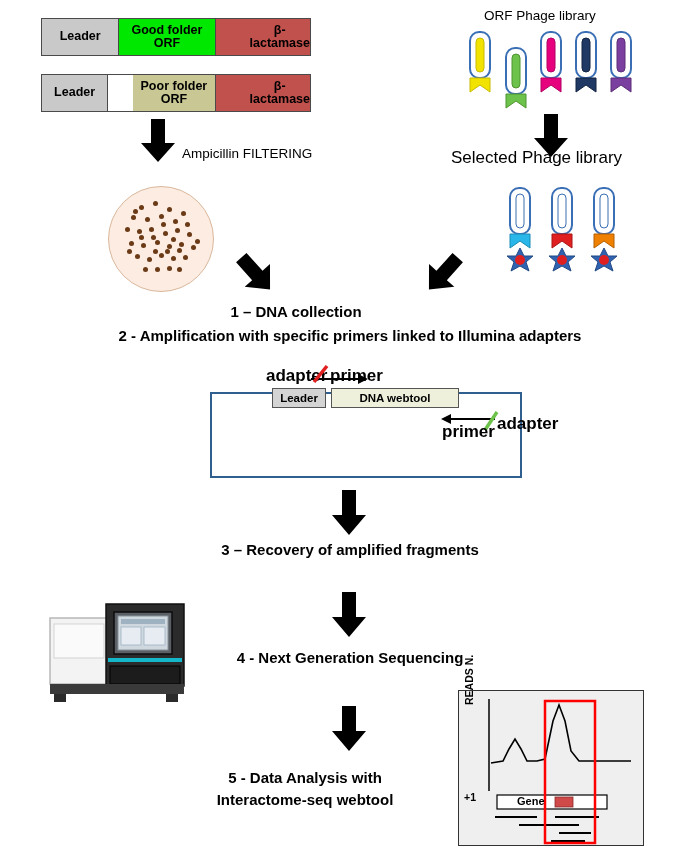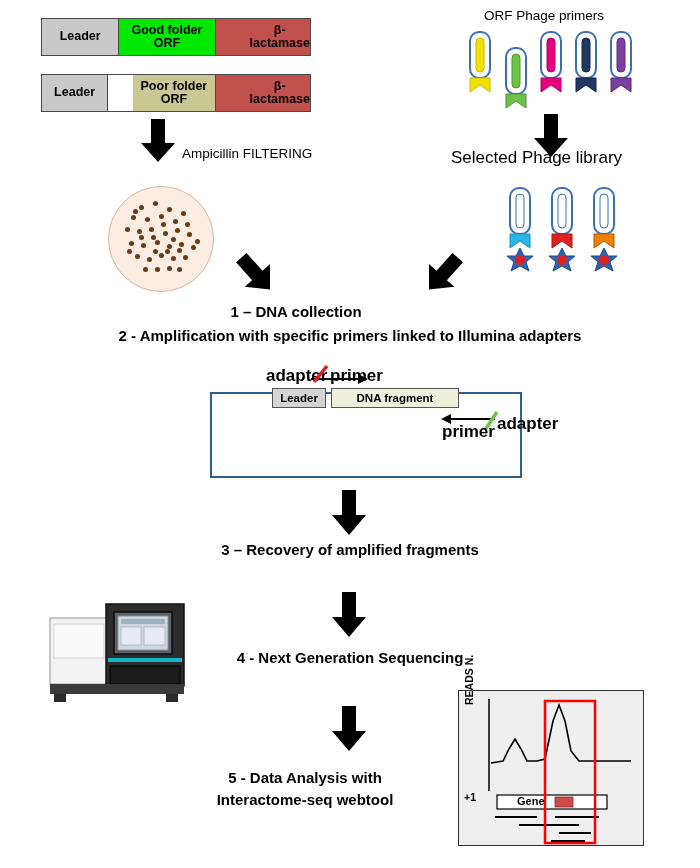--- a/index.html
+++ b/index.html
@@ -171,21 +171,21 @@
   <div class="colony" style="left:62px; top:50px;"></div>
   <div class="colony" style="left:18px; top:62px;"></div>
   <div class="colony" style="left:76px; top:35px;"></div>
   <div class="colony" style="left:86px; top:52px;"></div>
   <div class="colony" style="left:30px; top:48px;"></div>
   <div class="colony" style="left:42px; top:48px;"></div>
   <div class="colony" style="left:56px; top:62px;"></div>
   <div class="colony" style="left:68px; top:61px;"></div>
 </div>
 
-<div class="lbl lbl-bold" style="left:484px; top:8px; font-size:13.5px; font-weight:normal;">ORF  Phage  primers</div>
+<div class="lbl lbl-bold" style="left:484px; top:8px; font-size:13.5px; font-weight:normal;">ORF  Phage  library</div>
 
 <svg class="phage" style="left:464px; top:30px;" width="32" height="74" viewBox="0 0 32 74">
   <rect x="6" y="2" width="20" height="46" rx="9" fill="#fff" stroke="#3b6fb5" stroke-width="2"></rect>
   <rect x="12" y="8" width="8" height="34" rx="4" fill="#f2e200" stroke="#c9bb00" stroke-width="1"></rect>
   <path d="M6 48 L26 48 L26 62 L16 55 L6 62 Z" fill="#f2e200" stroke="#c9bb00" stroke-width="1"></path>
 </svg>
 
 <svg class="phage" style="left:500px; top:46px;" width="32" height="74" viewBox="0 0 32 74">
   <rect x="6" y="2" width="20" height="46" rx="9" fill="#fff" stroke="#3b6fb5" stroke-width="2"></rect>
   <rect x="12" y="8" width="8" height="34" rx="4" fill="#6cc24a" stroke="#4f9433" stroke-width="1"></rect>
@@ -257,21 +257,21 @@
 
 <svg class="abs" style="left:310px; top:364px;" width="60" height="24" viewBox="0 0 60 24">
   <line x1="1" y1="15" x2="48" y2="15" stroke="#000" stroke-width="2.2"></line>
   <polygon points="48,10 58,15 48,20" fill="#000"></polygon>
   <line x1="4" y1="18" x2="17" y2="2" stroke="#e02020" stroke-width="3.5"></line>
 </svg>
 
 <div class="frag-box" style="left:210px; top:392px; width:312px; height:86px;"></div>
 
 <div class="box-leader" style="left:272px; top:388px; width:54px; height:20px;">Leader</div>
-<div class="box-frag" style="left:331px; top:388px; width:128px; height:20px;">DNA fragment</div>
+<div class="box-frag" style="left:331px; top:388px; width:128px; height:20px;">DNA webtool</div>
 
 <svg class="abs" style="left:437px; top:410px;" width="62" height="24" viewBox="0 0 62 24">
   <line x1="14" y1="9" x2="58" y2="9" stroke="#000" stroke-width="2.2"></line>
   <polygon points="14,4 4,9 14,14" fill="#000"></polygon>
   <line x1="48" y1="20" x2="60" y2="2" stroke="#6cc24a" stroke-width="3.5"></line>
 </svg>
 
 <div class="small-lbl" style="left:442px; top:422px;">primer</div>
 <div class="small-lbl" style="left:497px; top:414px;">adapter</div>
 

